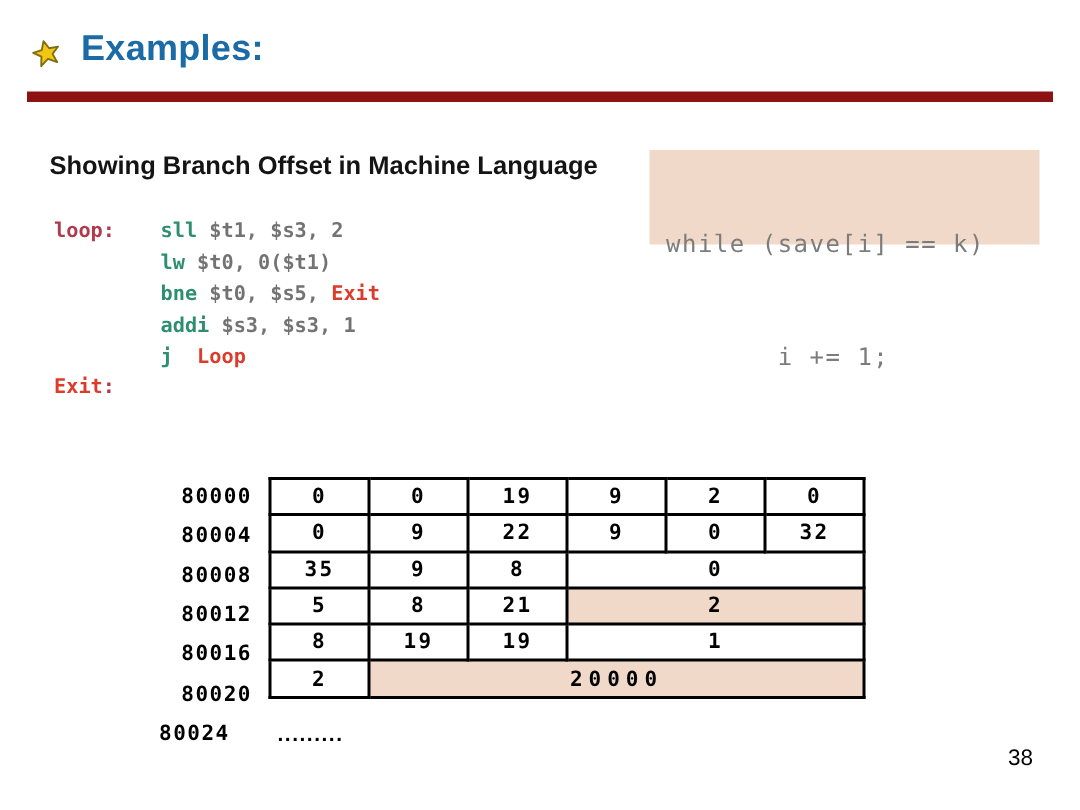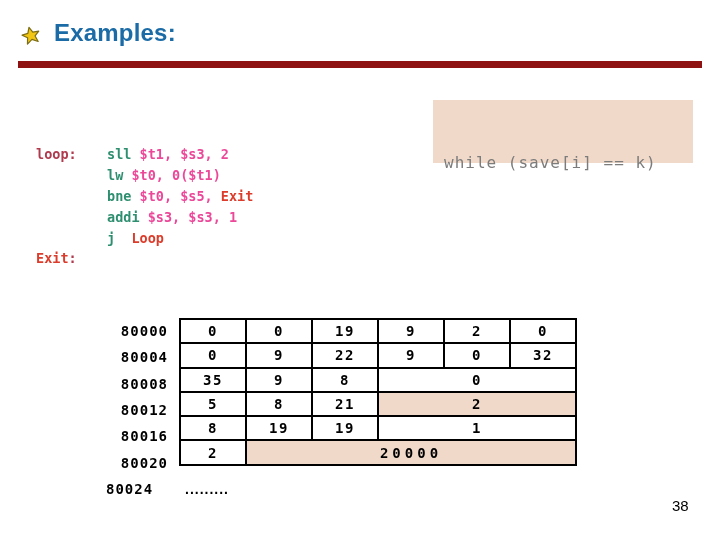--- a/index.html
+++ b/index.html
@@ -61,21 +61,21 @@
   .asm {
     position: absolute;
     left: 36px; top: 144px;
     font-family: "DejaVu Sans Mono", monospace;
     font-size: 13.5px;
     font-weight: bold;
   }
   .asm-line { white-space: pre; line-height: 20.9px; height: 20.9px; }
   .asm-label { display: inline-block; width: 71px; color: #b03a4e; }
   .asm .op     { color: #2e8f70; }
-  .asm .args   { color: #ec4899; text-align: right; }
+  .asm .args   { color: #737373; text-align: right; }
   .asm .target { color: #dc3c2b; }
   .asm .exit-name  { color: #dc3c2b; }
   .asm .exit-colon { color: #b03a4e; }
   
   .mem-table {
     position: absolute;
     left: 179px; top: 318px;
     border-collapse: collapse;
     table-layout: fixed;
     width: 396px;
@@ -144,23 +144,25 @@
 <div class="slide">
 
   <svg class="star-icon" viewBox="0 0 24 24">
     <g transform="rotate(-14 12 12)">
       <polygon points="12,2.5 14.9,8.8 21.8,9.2 16.4,13.6 18.3,20.6 12,16.5 5.7,20.6 7.6,13.6 2.2,9.2 9.1,8.8" fill="#f3c613" stroke="#7d6e12" stroke-width="1.4" stroke-linejoin="round"></polygon>
     </g>
   </svg>
   <div class="slide-title">Examples:</div>
   <div class="title-rule"></div>
 
+  <div class="heading">Showing Branch Offset in Machine Language</div>
 
   <div class="c-block">
     <div class="c-line">while (save[i] == k)</div>
+    <div class="c-line">       i += 1;</div>
   </div>
 
   <div class="asm">
     <div class="asm-line"><span class="asm-label">loop:</span><span class="op">sll</span><span class="args"> $t1, $s3, 2</span></div>
     <div class="asm-line"><span class="asm-label"></span><span class="op">lw</span><span class="args"> $t0, 0($t1)</span></div>
     <div class="asm-line"><span class="asm-label"></span><span class="op">bne</span><span class="args"> $t0, $s5, </span><span class="target">Exit</span></div>
     <div class="asm-line"><span class="asm-label"></span><span class="op">addi</span><span class="args"> $s3, $s3, 1</span></div>
     <div class="asm-line"><span class="asm-label"></span><span class="op">j</span><span class="args">  </span><span class="target">Loop</span></div>
     <div class="asm-line"><span class="exit-name">Exit</span><span class="exit-colon">:</span></div>
   </div>

